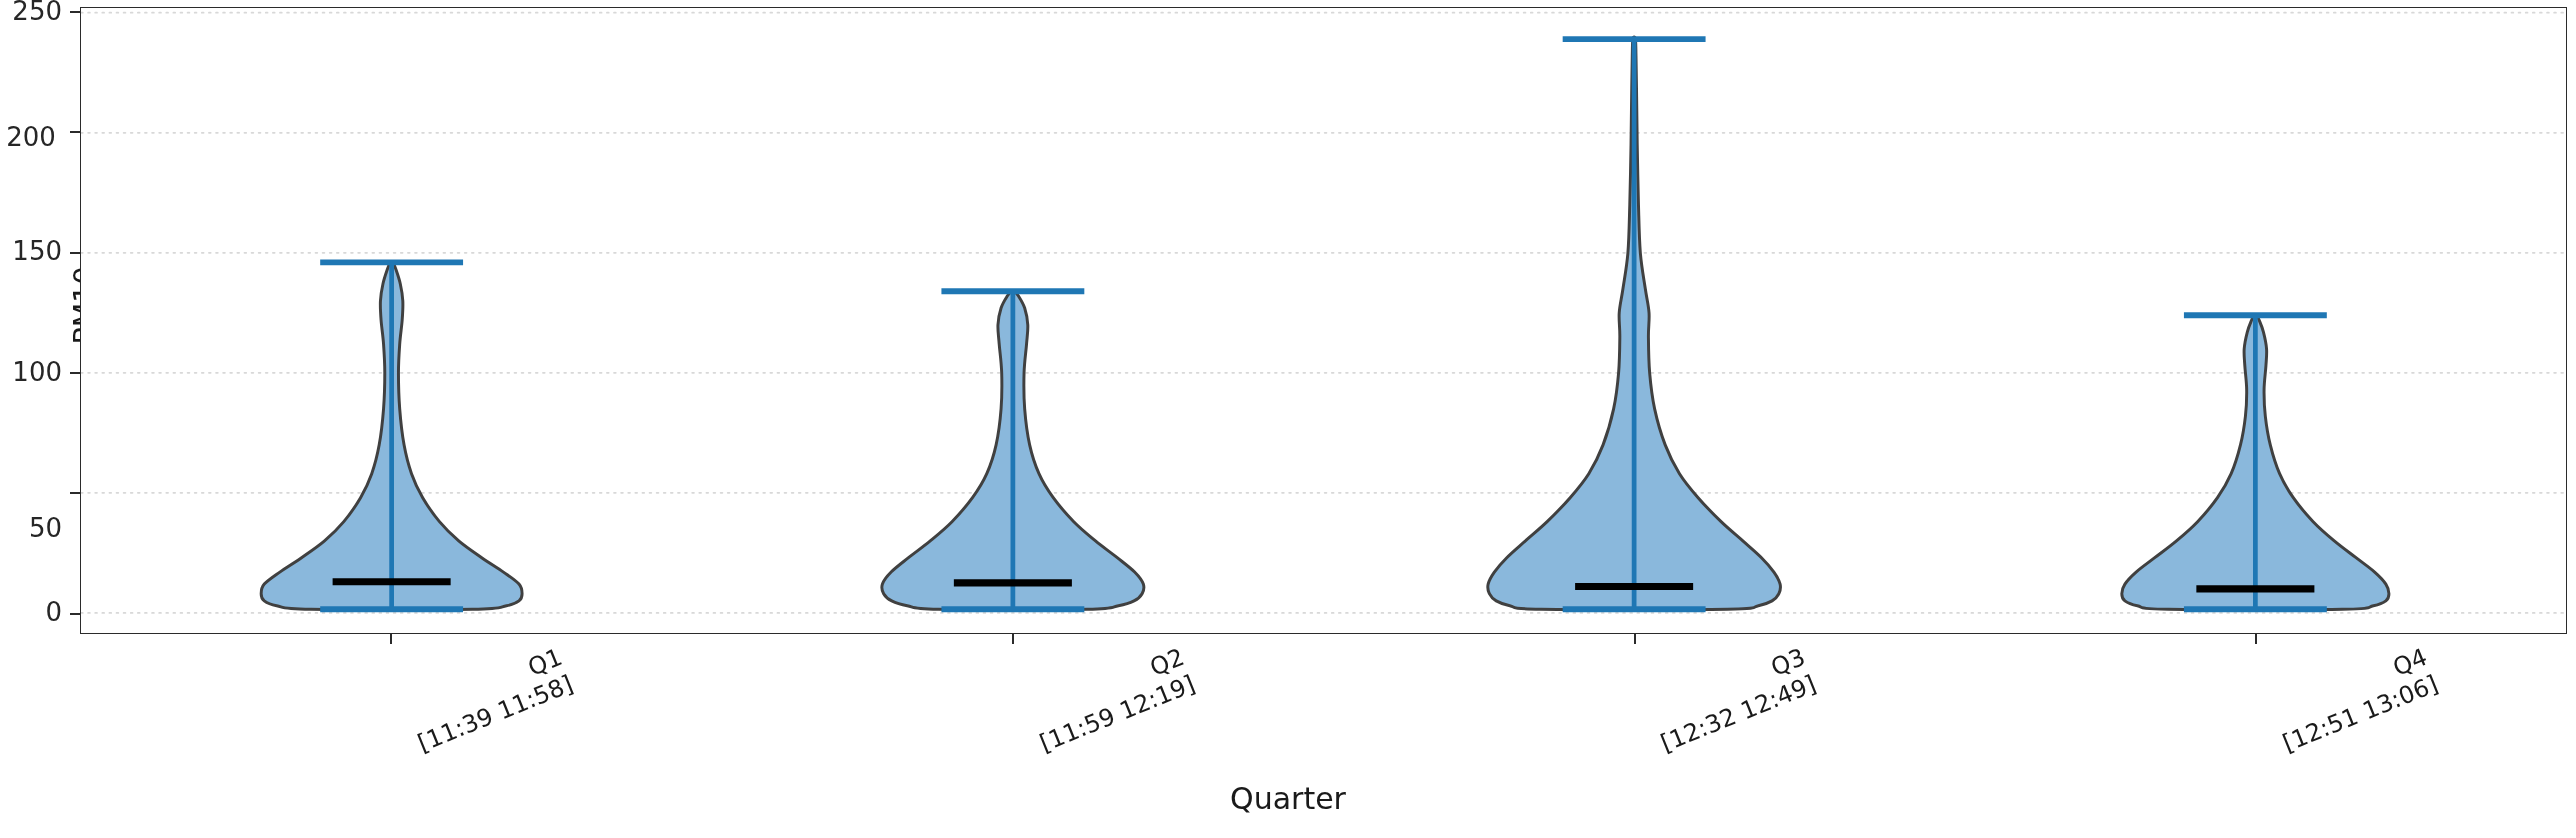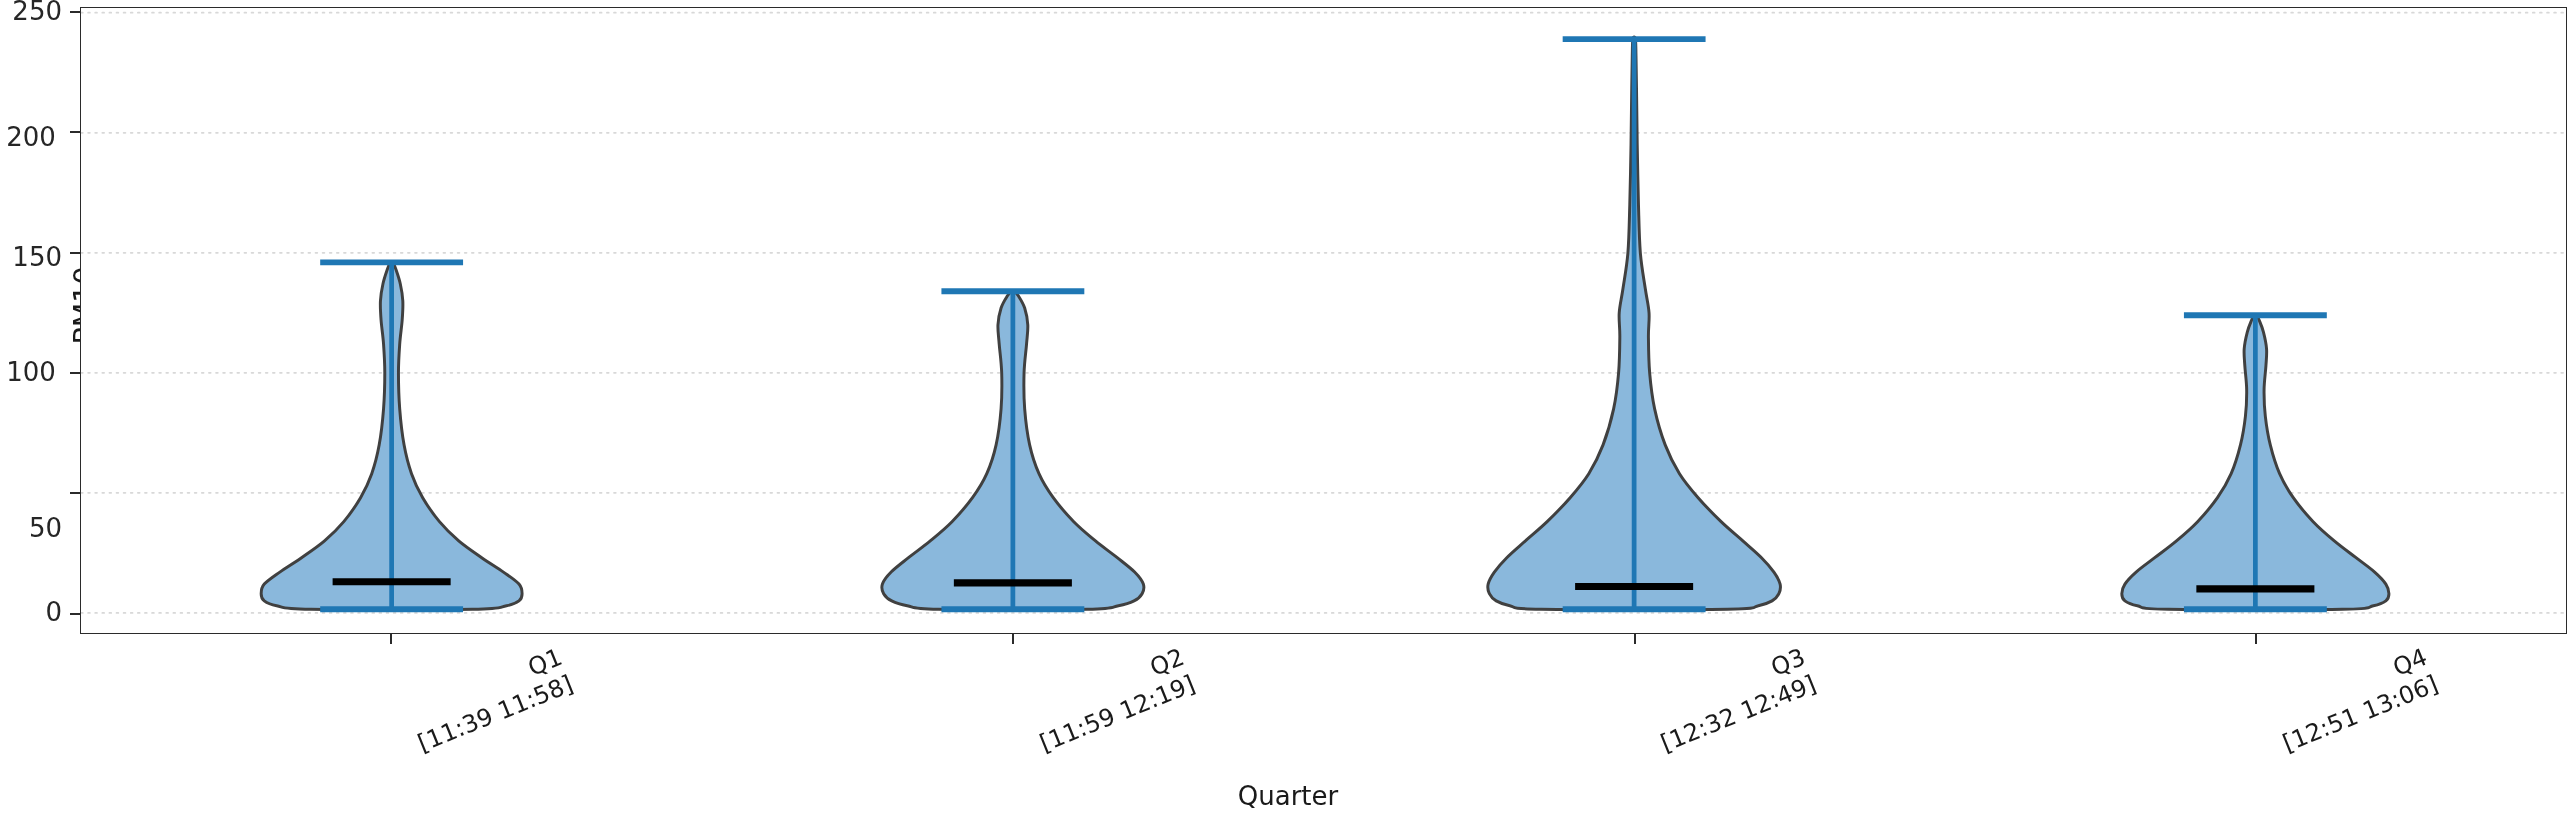--- a/index.html
+++ b/index.html
@@ -71,40 +71,40 @@
   }
   .xtick-rot .l1{display:block;}
   .xtick-rot .l2{display:block;}
 
   
   #xlabel{
     position:absolute;
     left:0; right:0;
     top:781px;
     text-align:center;
-    font-size:26px;
+    font-size:30px;
     color:#1a1a1a;
   }
 </style>
 </head>
 <body>
 
 <div id="root">
 
   <div id="ylabel">PM10</div>
 
   <div id="y-ticks">
       <div class="ytick-mark" style="left: 70px; top: 613px;"></div>
       <div class="ytick" style="left: 0px; width: 62px; top: 599px; right: auto;">0</div>
       <div class="ytick-mark" style="left: 70px; top: 492px;"></div>
       <div class="ytick" style="left: 0px; width: 62px; top: 479px; right: auto; margin-top: 36px;">50</div>
       <div class="ytick-mark" style="left: 70px; top: 372px;"></div>
-      <div class="ytick" style="left: 0px; width: 62px; top: 359px; right: auto; text-align: center;">100</div>
+      <div class="ytick" style="left: 0px; width: 62px; top: 359px; right: auto;">100</div>
       <div class="ytick-mark" style="left: 70px; top: 252px;"></div>
-      <div class="ytick" style="left: 0px; width: 62px; top: 244px; right: auto;">150</div>
+      <div class="ytick" style="left: 0px; width: 62px; top: 238px; right: auto;">150</div>
       <div class="ytick-mark" style="left: 70px; top: 131px;"></div>
       <div class="ytick" style="left: 0px; width: 62px; top: 124px; right: auto; text-align: center;">200</div>
       <div class="ytick-mark" style="left: 70px; top: 11px;"></div>
       <div class="ytick" style="left: 0px; width: 62px; top: -2.4px; right: auto;">250</div>
     </div>
 
   <div id="plot-area">
     <svg id="svg-layer" viewBox="0 0 4196 1057" preserveAspectRatio="none">
         <line x1="0" x2="4196" y1="1023" y2="1023" stroke="#d8d8d8" stroke-width="3" stroke-dasharray="3 9" stroke-linecap="round"></line>
         <line x1="0" x2="4196" y1="820" y2="820" stroke="#d8d8d8" stroke-width="3" stroke-dasharray="3 9" stroke-linecap="round"></line>

